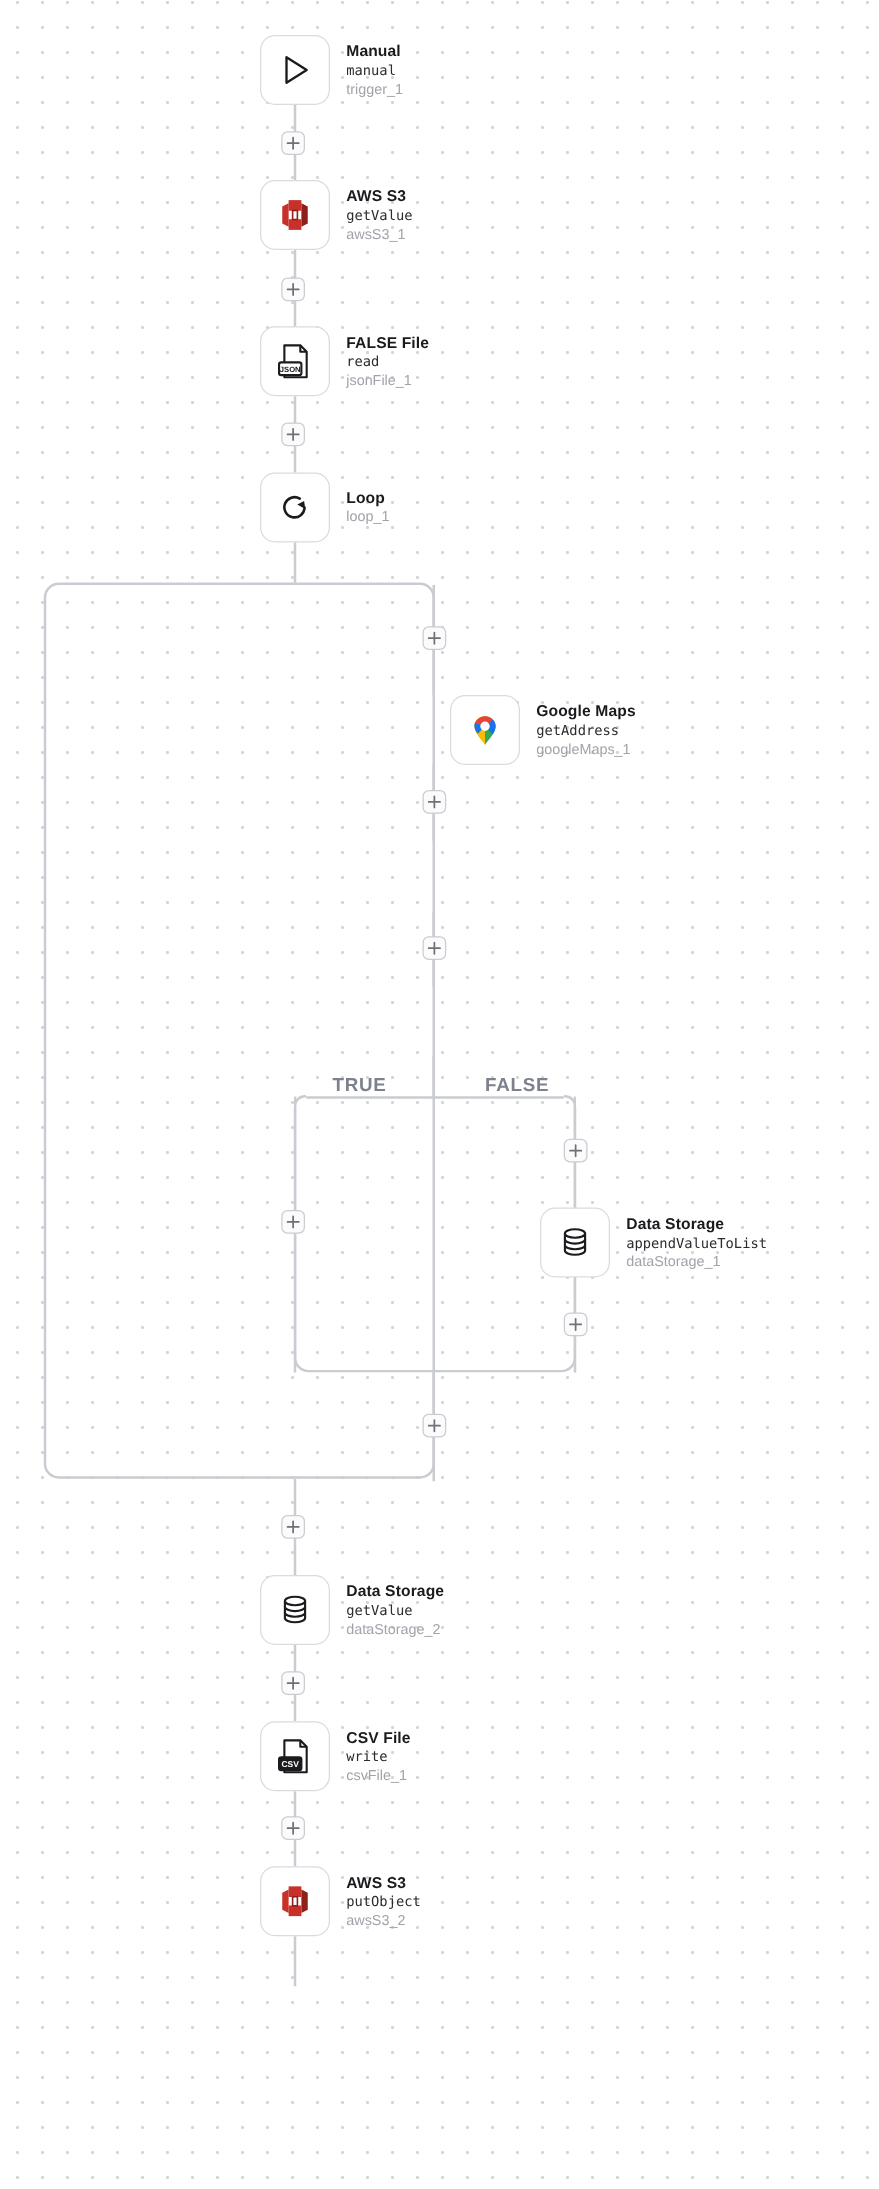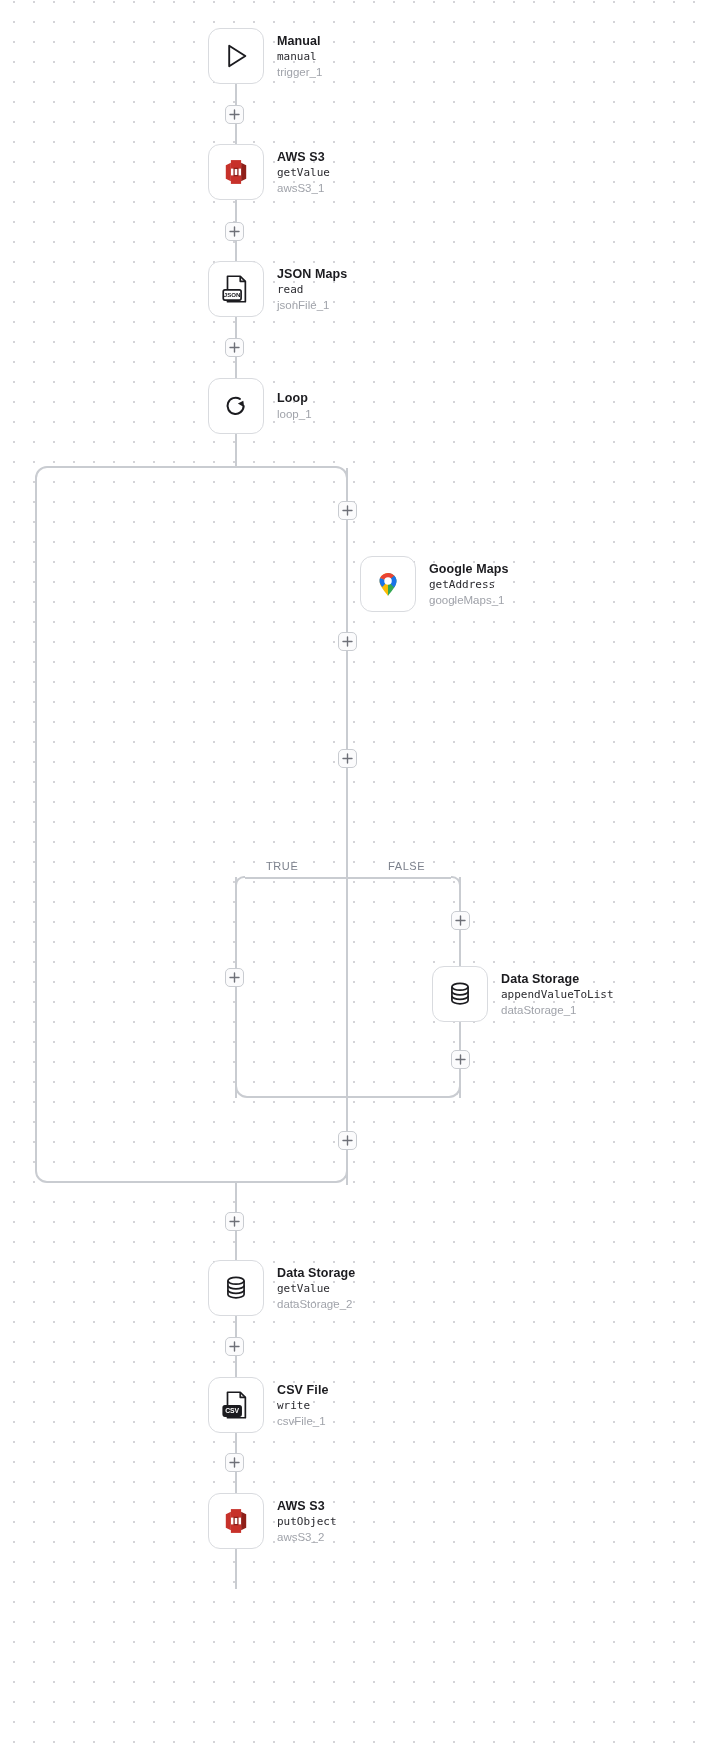--- a/index.html
+++ b/index.html
@@ -108,22 +108,22 @@
   }
   .node-id {
     font-size: 11.5px;
     color: #a0a3aa;
     margin-top: 1px;
   }
 
   
   .branch-label {
     position: absolute;
-    font-size: 11px;
-    font-weight: normal;
+    font-size: 15px;
+    font-weight: bold;
     color: #7c818c;
     letter-spacing: .6px;
     z-index: 5;
     text-align: right;
   }
 
   
   .icon { width: 34px; height: 34px; display: block; }
 </style>
 </head>
@@ -185,21 +185,21 @@
     <div class="node" style="left: 208px; top: 261px;">
       <div class="node-box">
         <svg class="icon" viewBox="0 0 40 40">
           <path d="M10 5 H25 L31 11 V35 H10 Z" fill="#fff" stroke="#1b1b1f" stroke-width="2" stroke-linejoin="round"></path>
           <path d="M25 5 V11 H31" fill="none" stroke="#1b1b1f" stroke-width="2" stroke-linejoin="round"></path>
           <rect x="5" y="21" width="21" height="12" rx="2" fill="#ffffff" stroke="#1b1b1f" stroke-width="2"></rect>
           <text x="15.5" y="29.9" text-anchor="middle" font-family="&quot;Liberation Sans&quot;, sans-serif" font-size="7.2" font-weight="bold" fill="#1b1b1f">JSON</text>
         </svg>
       </div>
       <div class="node-labels">
-        <div class="node-title">JSON Maps</div>
+        <div class="node-title">FALSE File</div>
         <div class="node-op">read</div>
         <div class="node-id">jsonFile_1</div>
       </div>
     </div>
     <div class="node" style="left: 208px; top: 378px;">
       <div class="node-box">
         <svg class="icon" viewBox="0 0 40 40">
           <path d="M29 20 A9.5 9.5 0 1 1 24.5 11.7" fill="none" stroke="#1b1b1f" stroke-width="2.4" stroke-linecap="round"></path>
           <path d="M29.6 21.5 L28.6 13.8 L22.2 17.2 Z" fill="#1b1b1f"></path>
         </svg>

